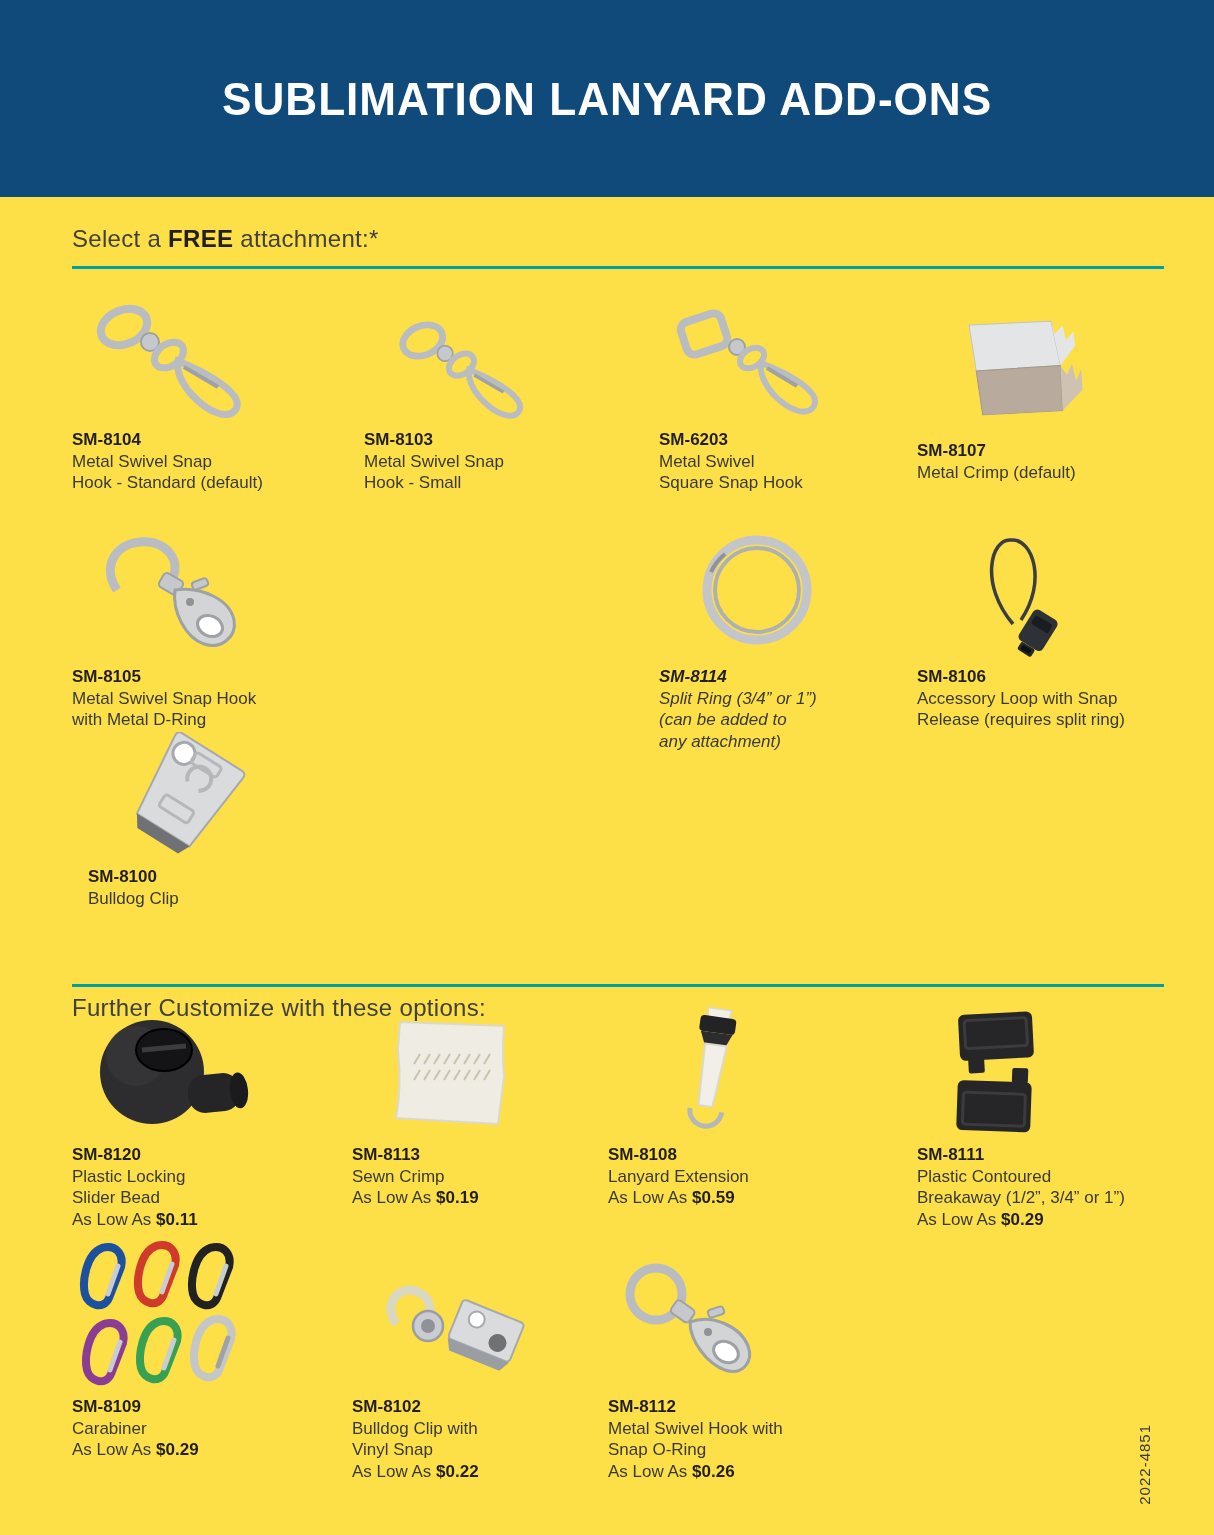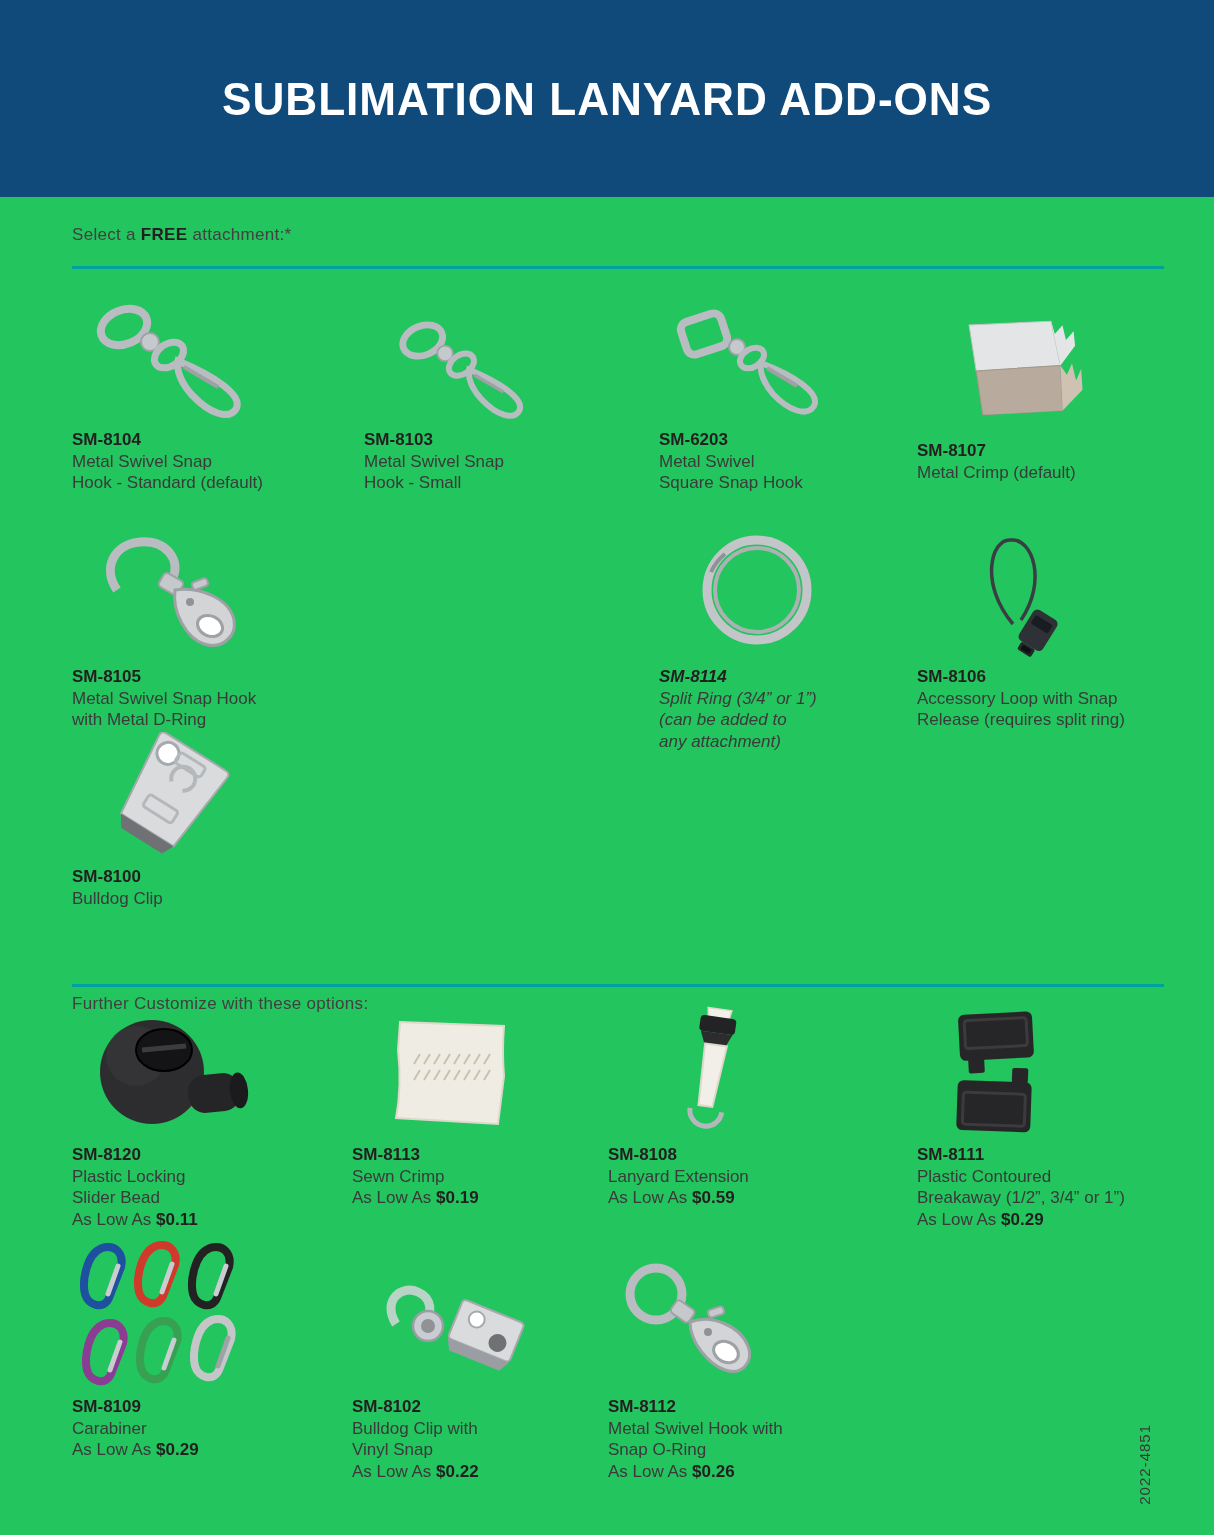--- a/index.html
+++ b/index.html
@@ -1,31 +1,31 @@
 <!DOCTYPE html>
 <html><head>
 <meta charset="utf-8">
 <style>
   html,body{margin:0;padding:0;background:#ffffff;}
   .page{
-    position:relative; width:1214px; height:1535px; background:#22c55e;
+    position:relative; width:1214px; height:1535px; background:#fde047;
     font-family:"Liberation Sans", sans-serif; color:#231f20; overflow:hidden;
   }
   
   .banner{
     position:absolute; top:0; left:0; width:1214px; height:197px;
     background:#0f4a7b; display:flex; align-items:center; justify-content:center;
   }
   .banner h1{
     margin:0; color:#ffffff; font-size:46px; font-weight:bold;
     letter-spacing:1px; transform:scaleX(.96); white-space:nowrap;
   }
   
   .sec-heading{
-    position:absolute; left:72px; font-size:17px; color:#404040; letter-spacing:.3px;
+    position:absolute; left:72px; font-size:24px; color:#404040; letter-spacing:.3px;
   }
   .sec-heading b{ color:#231f20; }
   .rule{
     position:absolute; left:72px; width:1092px; height:3px; background:#00a0a0;
   }
   
   .prod{
     position:absolute; font-size:17px; line-height:21.5px; color:#3a3a3a;
   }
   .prod .imgbox{ display:block; }
@@ -161,21 +161,21 @@
           <rect x="112" y="120" width="16" height="9" rx="2" fill="#24272b"></rect>
           <rect x="115" y="122" width="10" height="5" rx="1" fill="#0e1013"></rect>
         </g>
       </svg>
     </div>
     <div class="sku">SM-8106</div>
     <div>Accessory Loop with Snap</div>
     <div>Release (requires split ring)</div>
   </div>
 
-  <div class="prod" style="left:72px; top:732px; width:280px;">
+  <div class="prod" style="left:88px; top:732px; width:280px;">
     <div class="imgbox">
       <svg width="210" height="128" viewBox="0 0 210 128">
         <g transform="rotate(32 100 64)">
           <path d="M62,14 L132,14 Q138,14 137,20 L128,106 L66,106 L57,20 Q56,14 62,14 Z" fill="#d9dbdd" stroke="#a6a9ad" stroke-width="2"></path>
           <circle cx="74" cy="30" r="11" fill="#ffffff" stroke="#a6a9ad" stroke-width="3"></circle>
           <path d="M92,52 a12,12 0 1 1 14,2" fill="none" stroke="#b5b8bb" stroke-width="4"></path>
           <rect x="80" y="74" width="34" height="14" rx="3" fill="none" stroke="#b5b8bb" stroke-width="3"></rect>
           <rect x="84" y="22" width="30" height="12" rx="3" fill="none" stroke="#b5b8bb" stroke-width="3"></rect>
           <path d="M66,106 L128,106 L122,118 L74,118 Z" fill="#6f7174"></path>
         </g>

